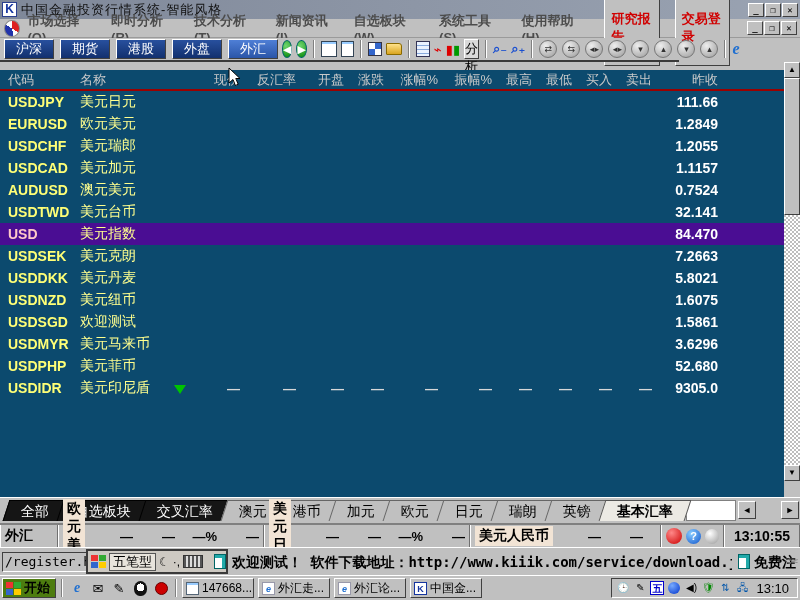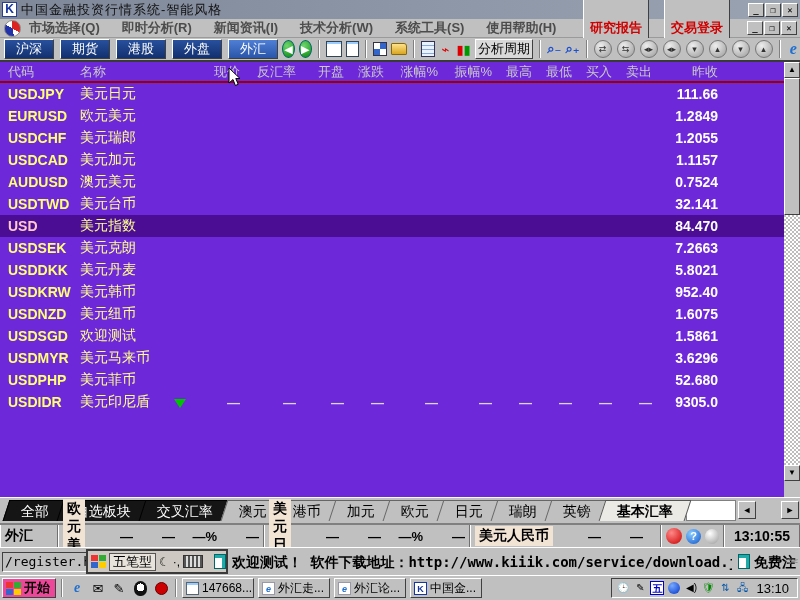--- a/index.html
+++ b/index.html
@@ -16,38 +16,38 @@
   #title-text { color:#111; font-size:13px; letter-spacing:1px; }
   .btngrp { display:flex; gap:1px; margin-left:auto; }
 
   
   #menubar { left:0; top:19px; width:800px; height:19px; background:#c0c0c0; display:flex; align-items:center; border-bottom:1px solid #9a9a9a; }
   #brand-logo { width:17px; height:17px; border-radius:50%; margin:0 8px 0 4px; background:conic-gradient(#d22 0 120deg,#fff 120deg 170deg,#23a 170deg 300deg,#fff 300deg); border:1px solid #888; }
   .menu-item { color:#4c4c4c; margin-right:22px; font-size:13px; }
   .redbtn { color:#d00000; font-weight:bold; background:#c0c0c0; padding:19px 6px; margin-right:15px; font-size:13px; }
 
   
-  #toolbar { left:0; top:38px; width:800px; height:24px; background:#c0c0c0; display:flex; align-items:center; gap:4px; padding-left:4px; border-bottom:2px solid #3a3a3a; }
+  #toolbar { left:0; top:38px; width:679px; height:24px; background:#c0c0c0; display:flex; align-items:center; gap:4px; padding-left:4px; border-bottom:2px solid #3a3a3a; }
   .mkt-btn { width:50px; height:20px; background:linear-gradient(#28509e,#12306e); color:#fff; font-size:13px; text-align:center; line-height:18px; }
   .mkt-btn.active { background:linear-gradient(#4f7fd6,#2a55a8); }
   .tb-sep { width:2px; height:18px; border-left:1px solid #808080; border-right:1px solid #fff; margin:0 2px; }
   .circ { width:18px; height:18px; border-radius:50%; text-align:center; line-height:17px; font-size:11px; color:#fff; }
   .circ.green { background:radial-gradient(circle at 35% 30%,#6fd66f,#0a8a0a); border:1px solid #066; }
   .circ.gray { background:radial-gradient(circle at 35% 30%,#eee,#9a9a9a); color:#333; border:1px solid #777; font-size:9px; line-height:16px; }
   .tb-ico { width:20px; height:18px; display:flex; align-items:center; justify-content:center; font-size:13px; }
   .doc-ico { width:13px; height:16px; background:#fff; border:1px solid #345; box-shadow:inset 0 2px 0 #9cf; }
   .grid-ico { width:14px; height:14px; background:conic-gradient(#36c 0 25%,#fff 0 50%,#36c 0 75%,#fff 0); border:1px solid #334; }
   .folder-ico { width:16px; height:12px; background:linear-gradient(#ffe28a,#d9a520); border:1px solid #8a6a00; border-radius:1px 3px 1px 1px; }
   .note-ico { width:14px; height:16px; background:repeating-linear-gradient(#eaf2ff 0 3px,#88aadd 3px 4px); border:1px solid #335; }
   #period-btn { height:20px; width:86px; background:#d9d9d9; text-align:center; line-height:18px; font-size:13px; color:#000; }
   .mag { color:#1a4fd0; font-size:13px; font-weight:bold; }
   .ie-e { color:#1f6fd0; font-weight:bold; font-size:16px; font-style:italic; font-family:"Liberation Serif",serif; }
 
   
-  #quote { left:0; top:62px; width:784px; height:435px; background:#6d28d9; }
+  #quote { left:0; top:70px; width:784px; height:435px; background:#0c4a6e; }
   .qrow { display:grid; grid-template-columns:70px 96px 66px 56px 48px 40px 54px 54px 40px 40px 40px 40px 66px; height:22px; align-items:center; padding-left:8px; }
   #qhead { height:21px; color:#c9c9c9; font-size:13px; border-bottom:2px solid #9b0000; }
   .qrow .c0 { text-align:left; }
   .qrow .c1 { text-align:left; padding-left:2px; }
   .qrow div { text-align:right; }
   .code { color:#ffff76; font-weight:bold; font-size:14px; }
   .name { color:#ffff8e; font-size:14px; }
   .val  { color:#fff; font-weight:bold; font-size:14px; font-family:"Liberation Sans",sans-serif; }
   .dash { color:#d8d8d8; font-weight:bold; }
   .sel { background:#4a0d93; }
@@ -86,21 +86,21 @@
   #ime-mode { background:#e8e4dc; border:1px solid #555; font-size:13px; padding:0 3px; height:18px; line-height:16px; }
   .ime-ico { font-size:12px; line-height:14px; }
   .kbd-ico { width:20px; height:13px; background:repeating-linear-gradient(90deg,#555 0 2px,#ddd 2px 4px); border:1px solid #333; }
   .page-ico { width:12px; height:15px; background:#fff; border:1px solid #066; box-shadow:inset -3px 3px 0 #2aa; display:inline-block; }
   #marquee { left:232px; top:4px; width:500px; height:20px; white-space:nowrap; overflow:hidden; font-family:"DejaVu Sans Mono",monospace; font-size:14px; font-weight:bold; line-height:20px; }
   #free-reg { left:738px; top:4px; height:20px; font-size:14px; font-weight:bold; line-height:20px; }
   #cut-ico { left:788px; top:6px; color:#888; font-weight:bold; }
 
   
   #taskbar { left:0; top:575px; width:800px; height:25px; background:#c0c0c0; border-top:1px solid #fff; display:flex; align-items:center; padding:0 2px; gap:3px; }
-  #start-btn { width:54px; height:20px; display:flex; align-items:center; gap:3px; padding:0 3px; background:#ec4899; font-weight:bold; font-size:13px; }
+  #start-btn { width:54px; height:20px; display:flex; align-items:center; gap:3px; padding:0 3px; background:#4d7c0f; font-weight:bold; font-size:13px; }
   .ql { width:18px; height:18px; display:flex; align-items:center; justify-content:center; font-size:13px; }
   .task-btn { width:72px; height:20px; background:#c0c0c0; display:flex; align-items:center; gap:3px; padding:0 3px; font-size:12px; overflow:hidden; white-space:nowrap; }
   .task-ico { width:13px; height:13px; flex:none; font-size:9px; line-height:12px; text-align:center; color:#fff; }
   #tray { margin-left:auto; height:20px; display:flex; align-items:center; gap:3px; padding:0 4px; }
   .tray-ico { width:14px; height:14px; font-size:10px; line-height:13px; text-align:center; }
   #tray-time { font-size:13px; padding:0 4px; }
 
   #cursor { left:228px; top:67px; z-index:50; }
 </style>
 </head>
@@ -114,22 +114,23 @@
     <div class="winbtn bev-out">❐</div>
     <div class="winbtn bev-out">✕</div>
   </div>
 </div>
 
 <div id="menubar" class="abs">
   <div id="brand-logo"></div>
   <div id="menu-items" style="display:flex;font-weight:bold;">
       <div class="menu-item">市场选择(Q)</div>
       <div class="menu-item">即时分析(R)</div>
+      <div class="menu-item">技术分析(T)</div>
       <div class="menu-item">新闻资讯(I)</div>
-      <div class="menu-item">技术分析(W)</div>
+      <div class="menu-item">自选板块(W)</div>
       <div class="menu-item">系统工具(S)</div>
       <div class="menu-item">使用帮助(H)</div>
     </div>
   <div style="margin-left:auto; display:flex; align-items:center;">
     <div class="redbtn bev-out">研究报告</div>
     <div class="redbtn bev-out">交易登录</div>
     <div class="btngrp" style="margin-left:2px; margin-right:3px;">
       <div class="winbtn bev-out">_</div>
       <div class="winbtn bev-out">❐</div>
       <div class="winbtn bev-out">✕</div>
@@ -335,35 +336,20 @@
         <div class="dash"></div>
         <div class="dash"></div>
         <div class="dash"></div>
         <div class="dash"></div>
         <div class="dash"></div>
         <div class="dash"></div>
         <div class="dash"></div>
         <div class="val">5.8021</div>
       </div>
       <div class="qrow">
-        <div class="c0 code">USDKRW</div>
-        <div class="c1 name">美元韩币</div>
-        <div class="dash"></div>
-        <div class="dash"></div>
-        <div class="dash"></div>
-        <div class="dash"></div>
-        <div class="dash"></div>
-        <div class="dash"></div>
-        <div class="dash"></div>
-        <div class="dash"></div>
-        <div class="dash"></div>
-        <div class="dash"></div>
-        <div class="val">952.40</div>
-      </div>
-      <div class="qrow">
         <div class="c0 code">USDNZD</div>
         <div class="c1 name">美元纽币</div>
         <div class="dash"></div>
         <div class="dash"></div>
         <div class="dash"></div>
         <div class="dash"></div>
         <div class="dash"></div>
         <div class="dash"></div>
         <div class="dash"></div>
         <div class="dash"></div>

